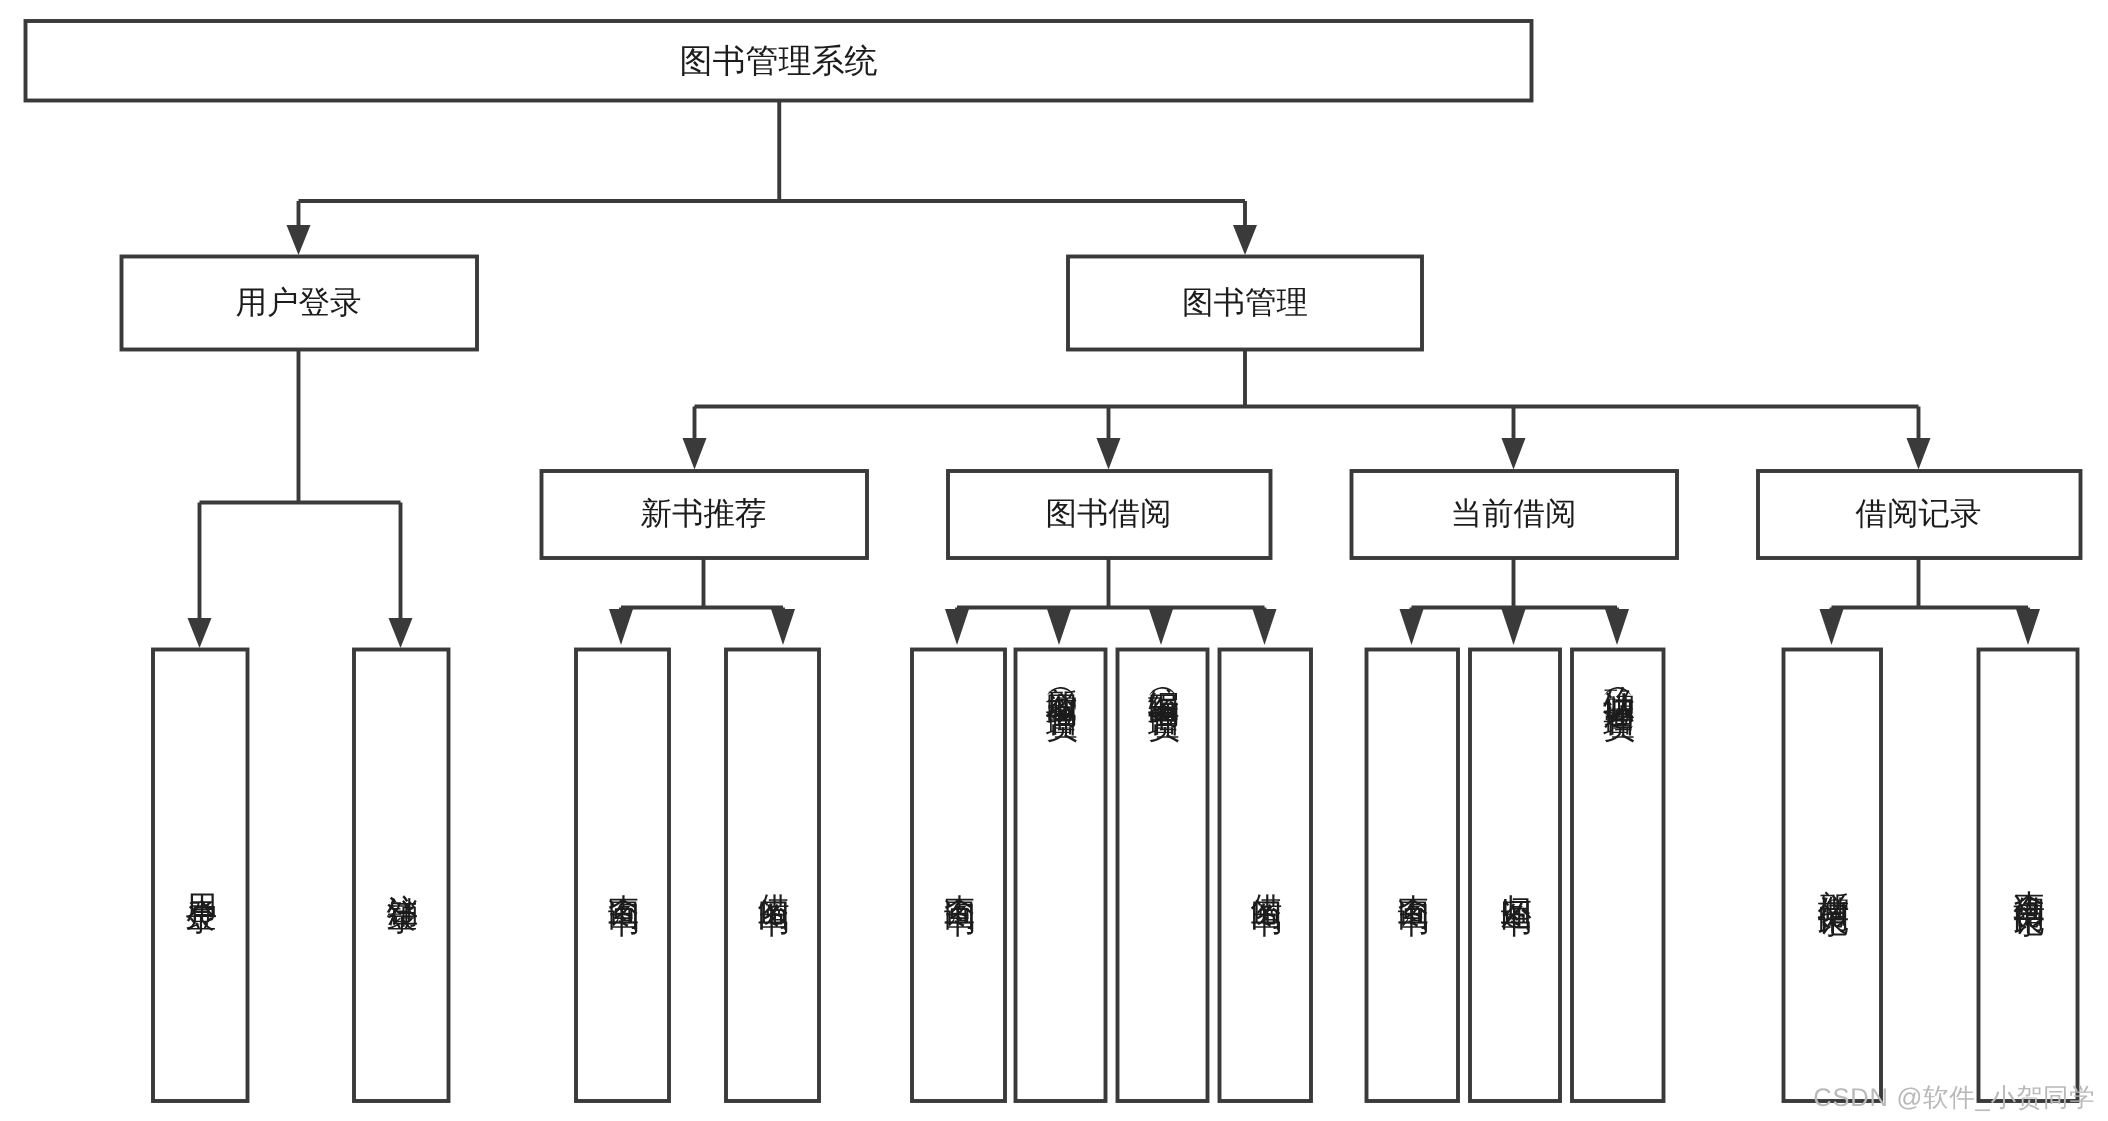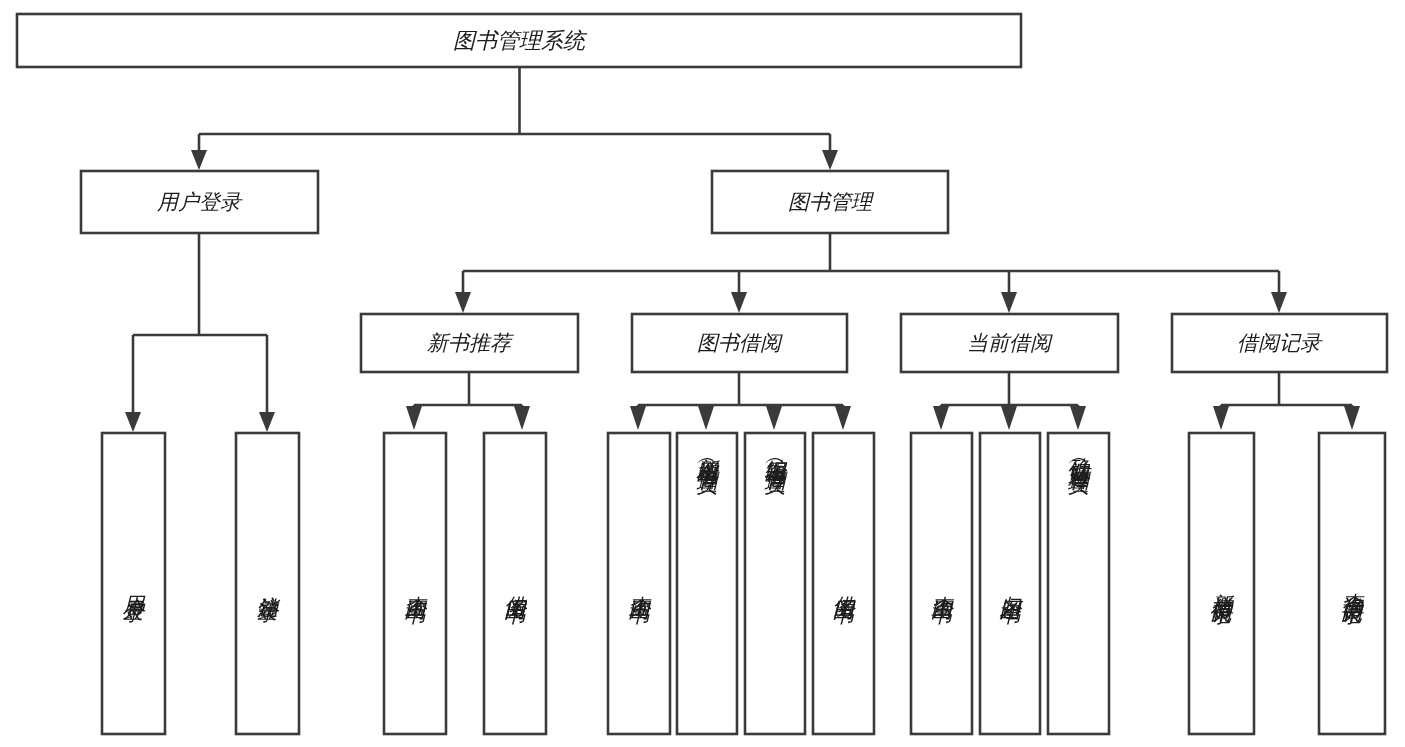--- a/index.html
+++ b/index.html
@@ -11,21 +11,20 @@
     width: 1405px;
     height: 747px;
     overflow: hidden;
     font-family: "Liberation Sans", "DejaVu Sans", sans-serif;
   }
   #diagram-root {
     position: relative;
     width: 1405px;
     height: 747px;
     background: #ffffff;
-    font-style: italic;
   }
   svg.canvas {
     position: absolute;
     left: 0;
     top: 0;
     width: 1405px;
     height: 747px;
     display: block;
   }
   .node-box {
@@ -240,13 +239,14 @@
     <span class="leaf-label" style="margin-top:8px;">确认归还（管理员）</span>
   </div>
 
   <div class="leaf-label-wrap" style="left:1189px; top:433px; width:65px; height:301px;">
     <span class="leaf-label">新增借阅记录</span>
   </div>
   <div class="leaf-label-wrap" style="left:1319px; top:433px; width:66px; height:301px;">
     <span class="leaf-label">查询借阅记录</span>
   </div>
 
+  <div class="watermark">CSDN @软件_小贺同学</div>
 </div>
 
 </body></html>

